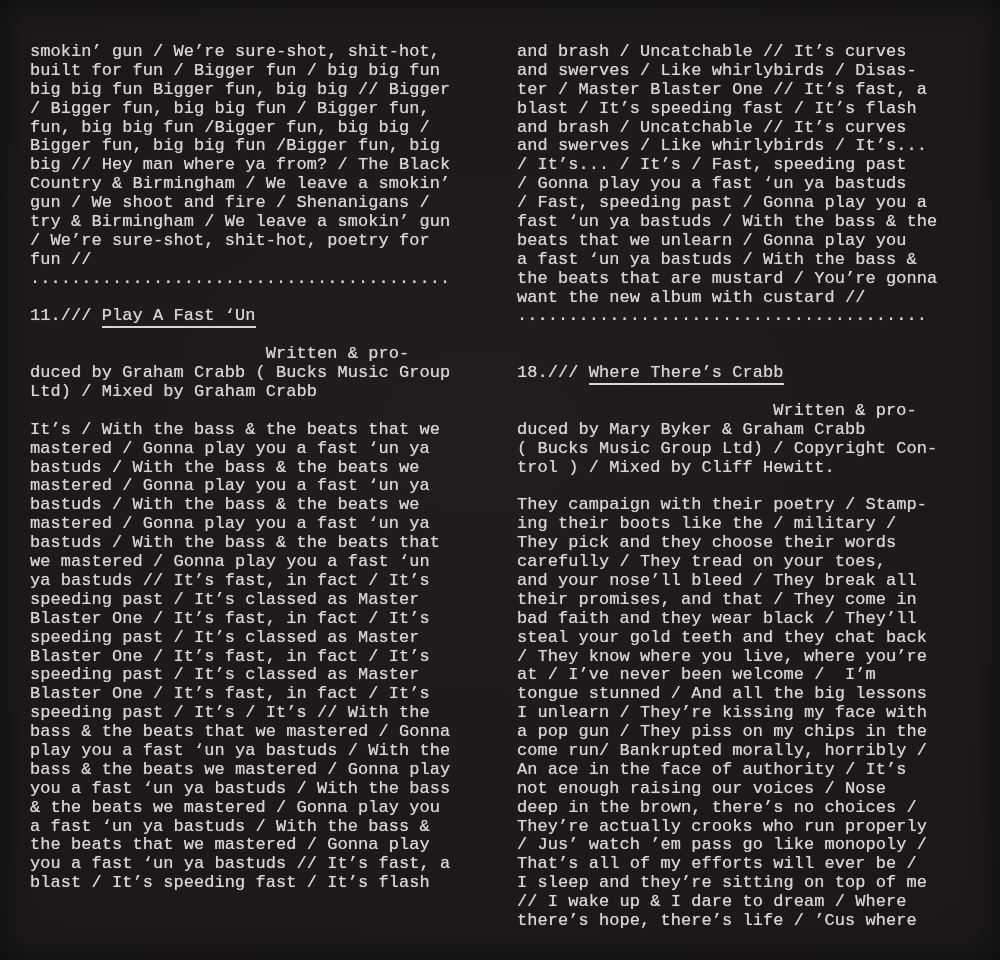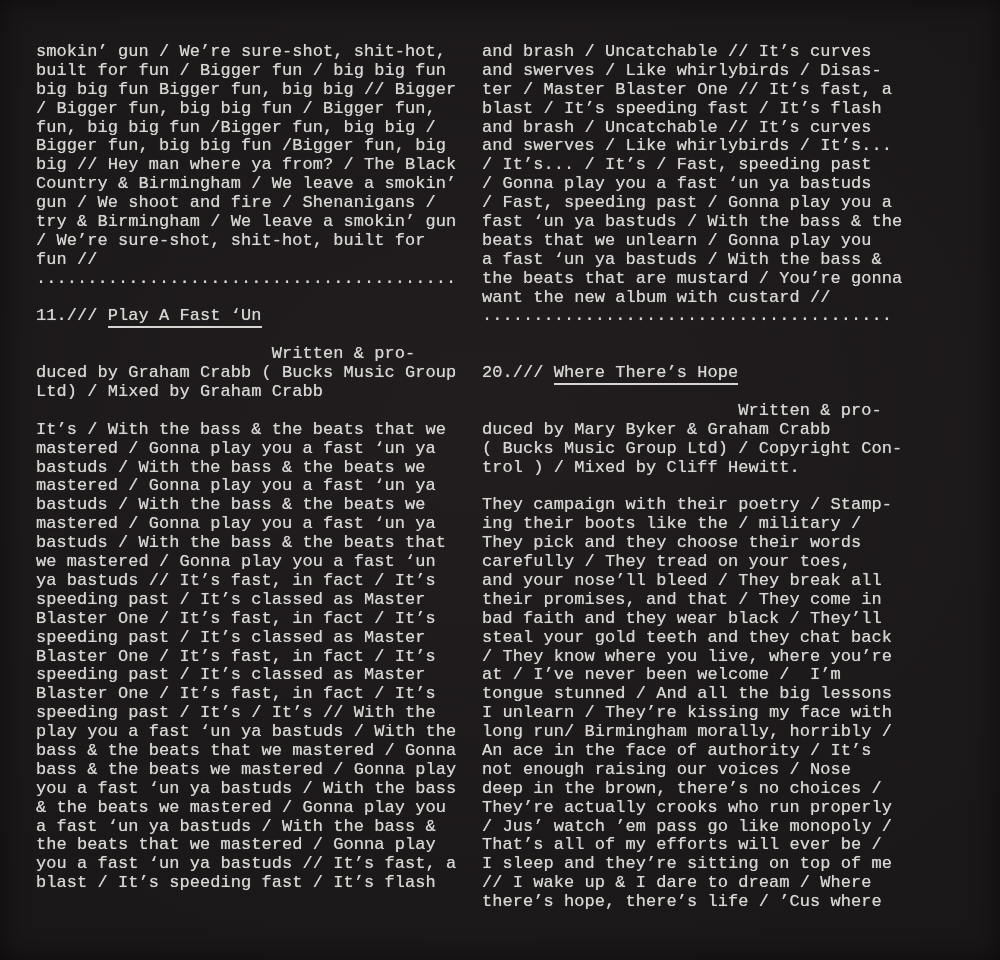--- a/index.html
+++ b/index.html
@@ -17,22 +17,22 @@
     overflow: hidden;
     font-family: "Liberation Mono", "DejaVu Sans Mono", monospace;
     color: var(--ink, #d7d5d2);
     box-shadow: inset 0 0 28px rgba(0,0,0,0.55);
   }
   .column {
     position: absolute;
     top: 43px;
     width: 445px;
   }
-  .col-left  { left: 36px; }
-  .col-right { left: 482px; }
+  .col-left  { left: 30px; }
+  .col-right { left: 517px; }
   .line {
     height: 18.9px;
     line-height: 18.9px;
     font-size: 17px;
     white-space: pre;
     letter-spacing: 0.05px;
     text-shadow: 0 0 0.7px rgba(235,233,230,0.75);
   }
   .line .u {
     display: inline-block;
@@ -51,21 +51,21 @@
       <div class="line">smokin’ gun / We’re sure-shot, shit-hot,</div>
       <div class="line">built for fun / Bigger fun / big big fun</div>
       <div class="line">big big fun Bigger fun, big big // Bigger</div>
       <div class="line">/ Bigger fun, big big fun / Bigger fun,</div>
       <div class="line">fun, big big fun /Bigger fun, big big /</div>
       <div class="line">Bigger fun, big big fun /Bigger fun, big</div>
       <div class="line">big // Hey man where ya from? / The Black</div>
       <div class="line">Country &amp; Birmingham / We leave a smokin’</div>
       <div class="line">gun / We shoot and fire / Shenanigans /</div>
       <div class="line">try &amp; Birmingham / We leave a smokin’ gun</div>
-      <div class="line">/ We’re sure-shot, shit-hot, built for</div>
+      <div class="line">/ We’re sure-shot, shit-hot, poetry for</div>
       <div class="line">fun //</div>
       <div class="line dots-line">.........................................</div>
       <div class="line"> </div>
       <div class="line"><span>11./// </span><span class="u">Play A Fast ‘Un</span></div>
       <div class="line"> </div>
       <div class="line">                       Written &amp; pro-</div>
       <div class="line">duced by Graham Crabb ( Bucks Music Group</div>
       <div class="line">Ltd) / Mixed by Graham Crabb</div>
       <div class="line"> </div>
       <div class="line">It’s / With the bass &amp; the beats that we</div>
@@ -77,22 +77,22 @@
       <div class="line">bastuds / With the bass &amp; the beats that</div>
       <div class="line">we mastered / Gonna play you a fast ‘un</div>
       <div class="line">ya bastuds // It’s fast, in fact / It’s</div>
       <div class="line">speeding past / It’s classed as Master</div>
       <div class="line">Blaster One / It’s fast, in fact / It’s</div>
       <div class="line">speeding past / It’s classed as Master</div>
       <div class="line">Blaster One / It’s fast, in fact / It’s</div>
       <div class="line">speeding past / It’s classed as Master</div>
       <div class="line">Blaster One / It’s fast, in fact / It’s</div>
       <div class="line">speeding past / It’s / It’s // With the</div>
+      <div class="line">bass &amp; the beats that we mastered / Gonna</div>
       <div class="line">play you a fast ‘un ya bastuds / With the</div>
-      <div class="line">bass &amp; the beats that we mastered / Gonna</div>
       <div class="line">bass &amp; the beats we mastered / Gonna play</div>
       <div class="line">you a fast ‘un ya bastuds / With the bass</div>
       <div class="line">&amp; the beats we mastered / Gonna play you</div>
       <div class="line">a fast ‘un ya bastuds / With the bass &amp;</div>
       <div class="line">the beats that we mastered / Gonna play</div>
       <div class="line">you a fast ‘un ya bastuds // It’s fast, a</div>
       <div class="line">blast / It’s speeding fast / It’s flash</div>
     </div>
   <div class="column col-right">
       <div class="line">and brash / Uncatchable // It’s curves</div>
@@ -105,40 +105,41 @@
       <div class="line">/ Gonna play you a fast ‘un ya bastuds</div>
       <div class="line">/ Fast, speeding past / Gonna play you a</div>
       <div class="line">fast ‘un ya bastuds / With the bass &amp; the</div>
       <div class="line">beats that we unlearn / Gonna play you</div>
       <div class="line">a fast ‘un ya bastuds / With the bass &amp;</div>
       <div class="line">the beats that are mustard / You’re gonna</div>
       <div class="line">want the new album with custard //</div>
       <div class="line dots-line">........................................</div>
       <div class="line"> </div>
       <div class="line"> </div>
-      <div class="line"><span>20./// </span><span class="u">Where There’s Hope</span></div>
+      <div class="line"><span>18./// </span><span class="u">Where There’s Crabb</span></div>
       <div class="line"> </div>
       <div class="line">                         Written &amp; pro-</div>
       <div class="line">duced by Mary Byker &amp; Graham Crabb</div>
       <div class="line">( Bucks Music Group Ltd) / Copyright Con-</div>
       <div class="line">trol ) / Mixed by Cliff Hewitt.</div>
       <div class="line"> </div>
       <div class="line">They campaign with their poetry / Stamp-</div>
       <div class="line">ing their boots like the / military /</div>
       <div class="line">They pick and they choose their words</div>
       <div class="line">carefully / They tread on your toes,</div>
       <div class="line">and your nose’ll bleed / They break all</div>
       <div class="line">their promises, and that / They come in</div>
       <div class="line">bad faith and they wear black / They’ll</div>
       <div class="line">steal your gold teeth and they chat back</div>
       <div class="line">/ They know where you live, where you’re</div>
       <div class="line">at / I’ve never been welcome /  I’m</div>
       <div class="line">tongue stunned / And all the big lessons</div>
       <div class="line">I unlearn / They’re kissing my face with</div>
-      <div class="line">long run/ Birmingham morally, horribly /</div>
+      <div class="line">a pop gun / They piss on my chips in the</div>
+      <div class="line">come run/ Bankrupted morally, horribly /</div>
       <div class="line">An ace in the face of authority / It’s</div>
       <div class="line">not enough raising our voices / Nose</div>
       <div class="line">deep in the brown, there’s no choices /</div>
       <div class="line">They’re actually crooks who run properly</div>
       <div class="line">/ Jus’ watch ’em pass go like monopoly /</div>
       <div class="line">That’s all of my efforts will ever be /</div>
       <div class="line">I sleep and they’re sitting on top of me</div>
       <div class="line">// I wake up &amp; I dare to dream / Where</div>
       <div class="line">there’s hope, there’s life / ’Cus where</div>
     </div>

